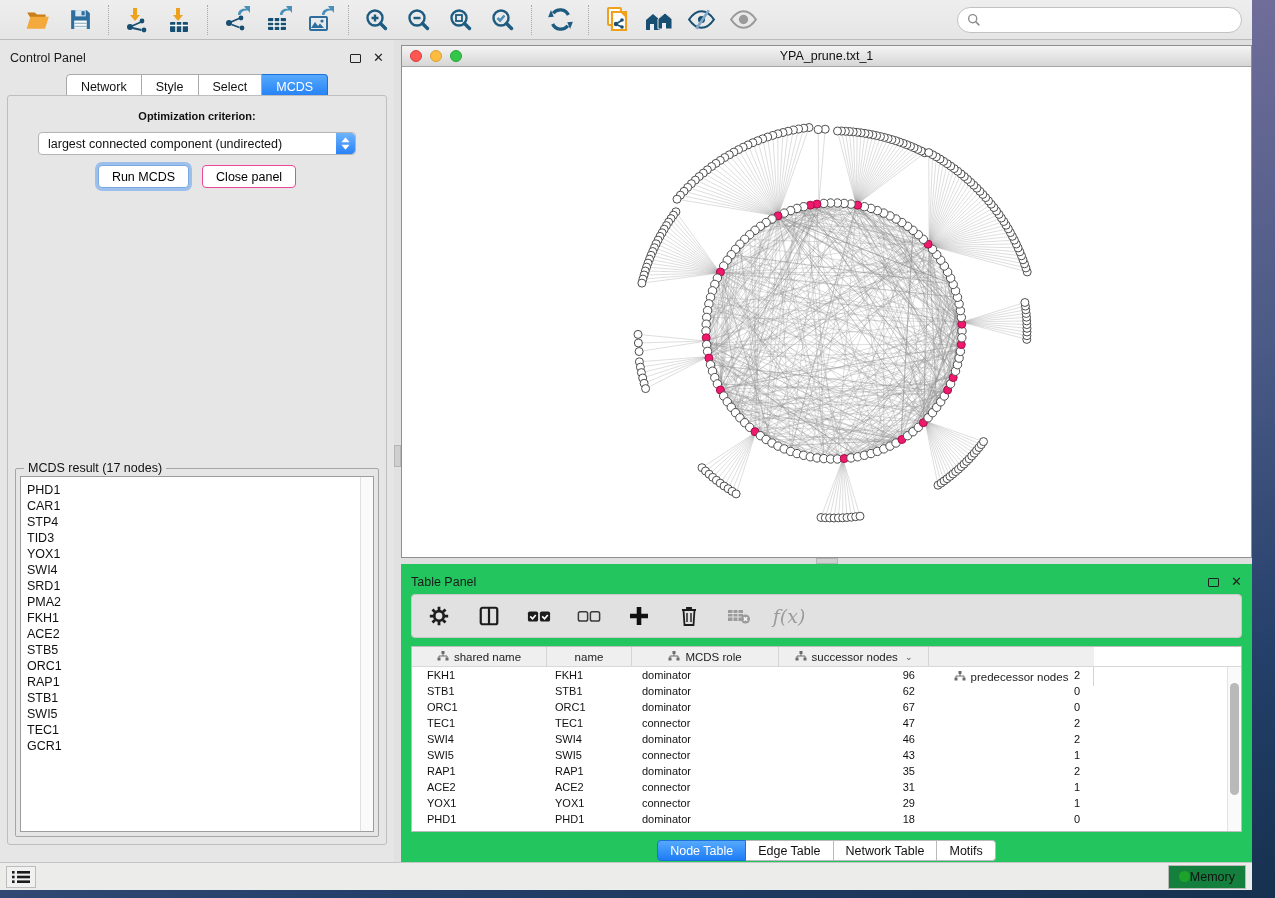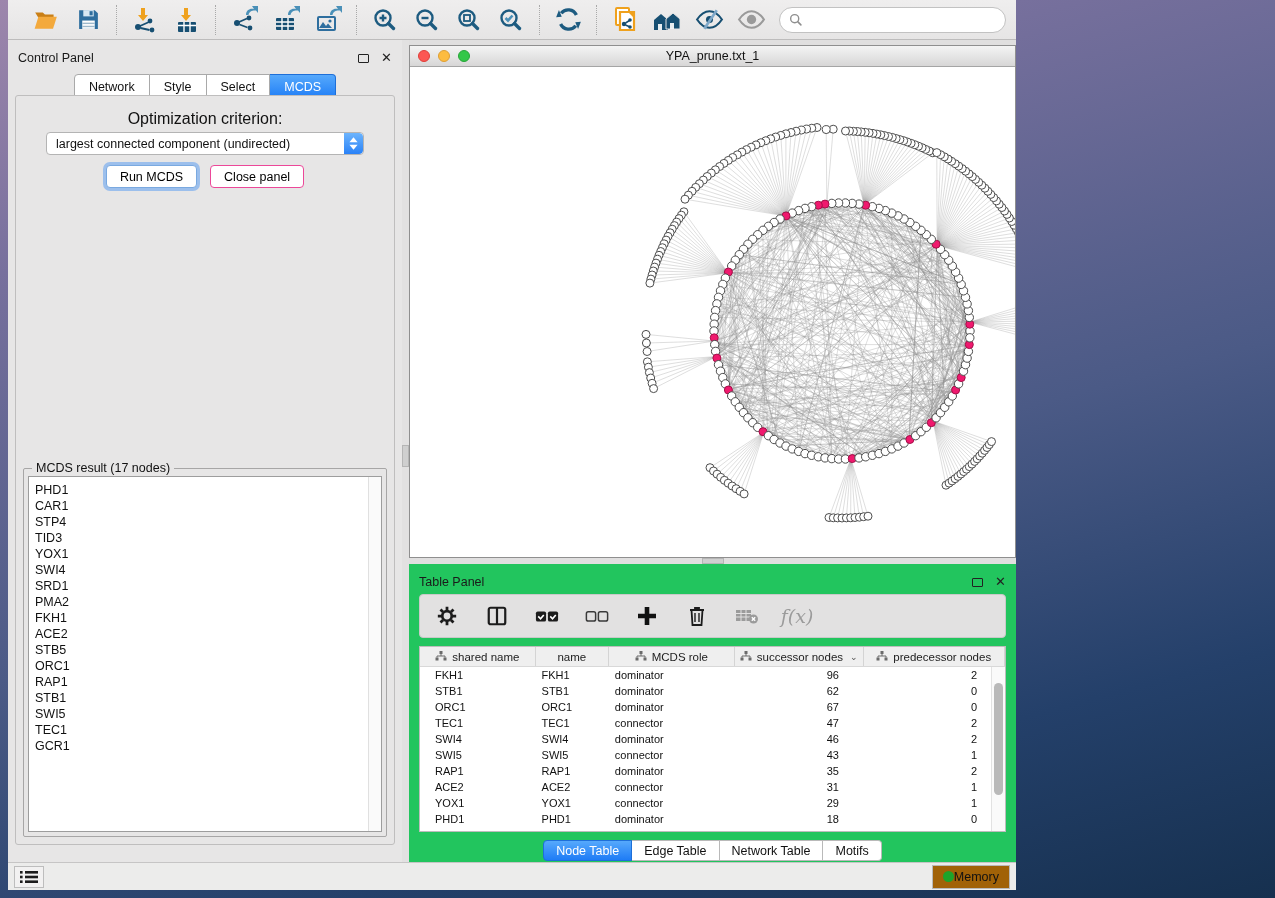--- a/index.html
+++ b/index.html
@@ -2,21 +2,21 @@
 <html><head>
 <meta charset="utf-8">
 <style>
   * { margin:0; padding:0; box-sizing:border-box; }
   html,body { width:1275px; height:898px; overflow:hidden; }
   body {
     font-family:"Liberation Sans","DejaVu Sans",sans-serif;
     background:linear-gradient(165deg,#9d86ac 0%,#77709d 22%,#4b5a86 55%,#24406a 80%,#16304f 100%);
     position:relative; font-size:12px; color:#111;
   }
-  .window { position:absolute; left:8px; top:0; width:1008px; height:890px; background:#e4e3e3; }
+  .window { position:absolute; left:0; top:0; width:1252px; height:890px; background:#e4e3e3; }
 
   
   .toolbar { position:absolute; left:0; top:0; right:0; height:40px;
     background:linear-gradient(#efeeee,#e6e5e5); border-bottom:1px solid #bdbcbc;
     display:flex; align-items:center; padding:0 10px; }
   .tgroup { display:flex; align-items:center; gap:12px; padding:0 13px; }
   .tsep { width:1px; height:30px; border-left:1px dotted #a9a9a9; }
   .tbtn { width:30px; height:30px; display:flex; align-items:center; justify-content:center; cursor:default; }
   .searchbox { margin-left:auto; width:285px; height:26px; background:#fff; border:1px solid #c2c2c2;
     border-radius:13px; display:flex; align-items:center; padding:0 9px; }
@@ -33,21 +33,21 @@
   .float-ic { width:11px; height:9px; border:1.6px solid #222; border-radius:1px; }
   .close-ic { font-size:13px; font-weight:bold; color:#222; line-height:10px; }
   .cp-tabs { position:absolute; left:0; top:34px; width:100%; display:flex; justify-content:center; }
   .cp-tab { height:22px; padding:12px 14px; background:#fff; border:1px solid #a9a9a9; border-left:none;
     display:flex; align-items:center; font-size:12.5px; }
   .cp-tab:first-child { border-left:1px solid #a9a9a9; border-radius:4px 0 0 4px; }
   .cp-tab:last-child { border-radius:0 4px 4px 0; }
   .cp-tab.sel { background:linear-gradient(#56a9fc,#1e7cf6); color:#fff; border-color:#1e6fd8; }
   .cp-body { position:absolute; left:7px; right:7px; top:55px; bottom:17px;
     background:#e7e6e6; border:1px solid #bfbebe; border-radius:3px; }
-  .opt-label { position:absolute; top:14px; width:100%; text-align:center; font-size:16px; }
+  .opt-label { position:absolute; top:14px; width:100%; text-align:center; font-size:11px;font-weight:bold; }
   .dropdown { position:absolute; top:36px; left:30px; right:30px; height:23px; background:#fff;
     border:1px solid #b4b4b4; border-radius:4px; display:flex; align-items:center; overflow:hidden; }
   .dd-text { flex:1; padding-left:9px; font-size:12.5px; white-space:nowrap; }
   .dd-step { width:19px; height:100%; background:linear-gradient(#6cb4fd,#2a82f7);
     border-radius:0 4px 4px 0; display:flex; flex-direction:column; align-items:center; justify-content:center; gap:1px; }
   .dd-step svg { display:block; }
   .btnrow { position:absolute; top:69px; width:100%; display:flex; justify-content:center; gap:13px; }
   .pushbtn { height:23px; padding:0 13px; background:#fff; border:1px solid #ec4899; border-radius:4px;
     font-size:12.5px; display:flex; align-items:center; }
   .pushbtn.focused { box-shadow:0 0 0 3px rgba(106,165,240,.6); border-color:#7aa9e0; }
@@ -104,21 +104,21 @@
   .tp-tab { height:21px; padding:0 12px; background:#fff; border:1px solid #b9b9b9; border-left:none;
     display:flex; align-items:center; font-size:12.5px; }
   .tp-tab:first-child { border-left:1px solid #b9b9b9; border-radius:4px 0 0 4px; }
   .tp-tab:last-child { border-radius:0 4px 4px 0; }
   .tp-tab.sel { background:linear-gradient(#56a9fc,#1e7cf6); color:#fff; border-color:#1e6fd8; }
 
   
   .statusbar { position:absolute; left:0; bottom:0; right:0; height:28px; background:#ececeb;
     border-top:1px solid #c6c5c5; display:flex; align-items:center; padding:0 6px; }
   .listbtn { width:30px; height:22px; background:#f2f1f1; border:1px solid #bdbdbd; display:flex; align-items:center; justify-content:center; }
-  .membtn { margin-left:auto; height:24px; padding:0 10px; background:#a16207; border:1px solid #b9b9b9;
+  .membtn { margin-left:auto; height:24px; padding:0 10px; background:#15803d; border:1px solid #b9b9b9;
     display:flex; align-items:center; gap:0; font-size:12.5px; }
   .memdot { width:11px; height:11px; border-radius:50%; background:#1da32a; }
 
   svg.icon { display:block; }
 </style>
 </head>
 <body>
 
 <div class="window">
 
@@ -1459,21 +1459,21 @@
                     <g fill="#6b6b6b">
                       <rect x="4.5" y="0" width="3" height="3"></rect>
                       <rect x="0.5" y="6.5" width="3" height="3"></rect>
                       <rect x="8.5" y="6.5" width="3" height="3"></rect>
                     </g>
                     <path stroke="#6b6b6b" stroke-width="1" fill="none" d="M6 3v2M2 6.5V5h8v1.5"></path>
                   </svg></span>
                 <span>successor nodes</span>
                 <span class="sort">⌄</span>
               </div>
-              <div class="th" style="width: 165px;">
+              <div class="th" style="width: 165px; margin-top: 20px;">
                 <span><svg width="12" height="10" viewBox="0 0 12 10">
                     <g fill="#6b6b6b">
                       <rect x="4.5" y="0" width="3" height="3"></rect>
                       <rect x="0.5" y="6.5" width="3" height="3"></rect>
                       <rect x="8.5" y="6.5" width="3" height="3"></rect>
                     </g>
                     <path stroke="#6b6b6b" stroke-width="1" fill="none" d="M6 3v2M2 6.5V5h8v1.5"></path>
                   </svg></span>
                 <span>predecessor nodes</span>
               </div>

